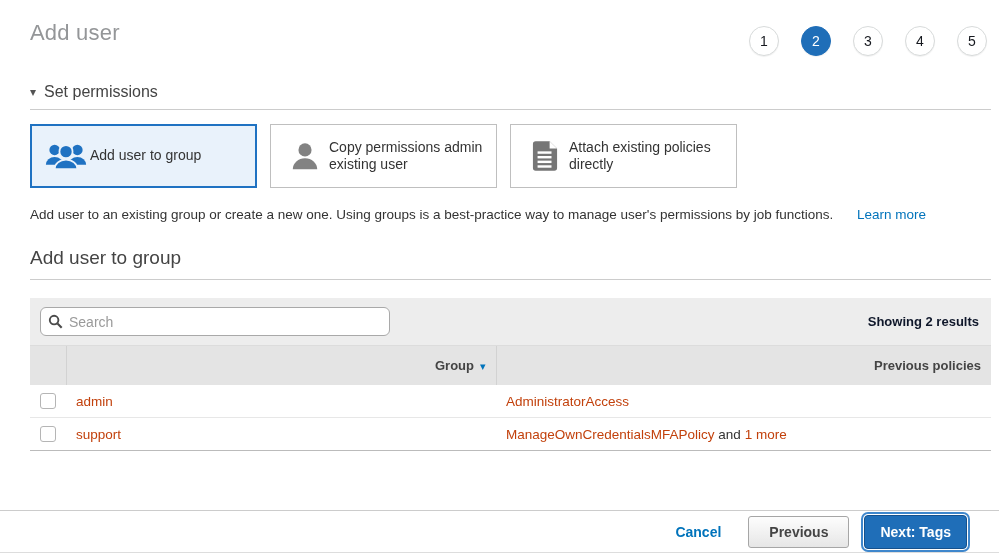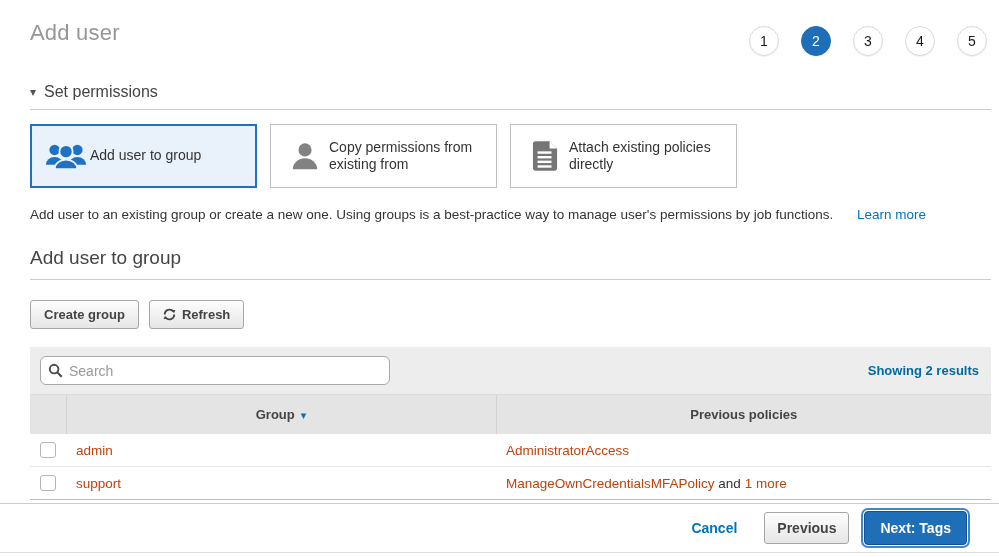--- a/index.html
+++ b/index.html
@@ -47,41 +47,41 @@
   .btn svg { display:block; }
 
   
   .table-wrap { margin-top:18px; border-bottom:1px solid #bbb; }
   .toolbar { background:#ededed; border-bottom:1px solid #dcdcdc; padding:9px 10px; display:flex; align-items:center;justify-content:center; }
   .search-box { position:relative; width:350px; }
   .search-box input { width:100%; height:29px; border:1px solid #a9a9a9; border-radius:6px; padding:0 8px 0 28px;
                       font-size:14px; color:#333; background:#fff; font-family:inherit; outline:none; }
   .search-box input::placeholder { color:#9a9a9a; }
   .search-icon { position:absolute; left:8px; top:7px; }
-  .results { margin-left:auto; font-size:13px; font-weight:bold; color:#0369a1; padding-right:2px; }
+  .results { margin-left:auto; font-size:13px; font-weight:bold; color:#0f172a; padding-right:2px; }
 
   table { width:100%; border-collapse:collapse; }
-  thead th { background:#e4e4e4; font-size:13px; font-weight:bold; color:#444; text-align:center;
+  thead th { background:#e4e4e4; font-size:13px; font-weight:bold; color:#444; text-align:right;
              padding:12px 10px; border-left:1px solid #d2d2d2; }
   thead th:first-child { border-left:none; }
   th.col-check { width:36px; }
   th.col-group { width:430px; }
   .sort-caret { color:#0073bb; font-size:11px; margin-left:6px; }
   tbody td { padding:8px 10px; font-size:13.5px; border-top:1px solid #e7e7e7; background:#fff; }
   tbody tr:first-child td { border-top:none; }
   td a { color:#c2410c; text-decoration:none; cursor:pointer; }
   .checkbox { appearance:none; -webkit-appearance:none; width:16px; height:16px; border:1px solid #b5b5b5;
               border-radius:3px; background:#fff; cursor:pointer; display:block; }
 
   
-  .footer { position:absolute; left:0; right:0; bottom:4px; height:50px; background:#fff;
+  .footer { position:absolute; left:0; right:0; bottom:4px; height:43px; background:#fff;
             border-top:1px solid #ccc; border-bottom:1px solid #ddd; display:flex; align-items:center;
             justify-content:flex-end; padding-right:32px; gap:15px; }
   .cancel-link { font-size:14px; font-weight:bold; color:#0073bb; text-decoration:none; cursor:pointer; margin-right:12px; }
-  .btn-secondary { padding:7px 12px; font-size:14px; }
+  .btn-secondary { padding:7px 20px; font-size:14px; }
   .btn-primary { padding:8px 15px; font-size:14px; font-weight:bold; color:#fff; background:#1f6eb8;
                  border:1px solid #15518d; border-radius:4px; cursor:pointer; font-family:inherit;
                  box-shadow:0 0 0 1px #fff, 0 0 0 3px #3f87cc; }
 </style>
 </head>
 <body>
 
 <div class="content">
 
   <div class="header-row">
@@ -129,21 +129,21 @@
     </div>
     <div class="card">
       <span class="card-icon">
         <svg width="30" height="30" viewBox="0 0 32 32">
           <g fill="#828282">
             <circle cx="16" cy="9.5" r="7"></circle>
             <path d="M3 30a13 11.5 0 0 1 26 0z"></path>
           </g>
         </svg>
       </span>
-      <span class="card-label">Copy permissions from existing from</span>
+      <span class="card-label">Copy permissions admin existing user</span>
     </div>
     <div class="card">
       <span class="card-icon">
         <svg width="26" height="30" viewBox="0 0 28 32">
           <path d="M4 0h15l8 8v21a3 3 0 0 1-3 3H4a3 3 0 0 1-3-3V3a3 3 0 0 1 3-3z" fill="#767676"></path>
           <path d="M19 0l8 8h-8z" fill="#fff"></path>
           <g fill="#fff">
             <rect x="6" y="11" width="15" height="2.6"></rect>
             <rect x="6" y="16" width="15" height="2.6"></rect>
             <rect x="6" y="21" width="15" height="2.6"></rect>
@@ -156,36 +156,20 @@
   </div>
 
   <p class="desc">
     <span>Add user to an existing group or create a new one. Using groups is a best-practice way to manage user's permissions by job functions.</span>
     <a class="link">Learn more</a>
   </p>
 
   <h2 class="h2">Add user to group</h2>
   <hr class="rule2">
 
-  <div class="btn-row">
-    <button class="btn">
-      <span>Create group</span>
-    </button>
-    <button class="btn">
-      <span>
-        <svg width="13" height="13" viewBox="0 0 16 16">
-          <path d="M13.9 8a5.9 5.9 0 0 1-10.6 3.6" fill="none" stroke="#444" stroke-width="2.2"></path>
-          <path d="M2.1 8a5.9 5.9 0 0 1 10.6-3.6" fill="none" stroke="#444" stroke-width="2.2"></path>
-          <path d="M0.6 13.6l4.6-0.4-2.7-3.6z" fill="#444"></path>
-          <path d="M15.4 2.4l-4.6 0.4 2.7 3.6z" fill="#444"></path>
-        </svg>
-      </span>
-      <span>Refresh</span>
-    </button>
-  </div>
 
   <div class="table-wrap">
     <div class="toolbar">
       <div class="search-box">
         <span class="search-icon">
           <svg width="15" height="15" viewBox="0 0 16 16">
             <circle cx="6.5" cy="6.5" r="4.6" fill="none" stroke="#4a4a4a" stroke-width="2"></circle>
             <line x1="10.1" y1="10.1" x2="14.6" y2="14.6" stroke="#4a4a4a" stroke-width="2.2"></line>
           </svg>
         </span>

